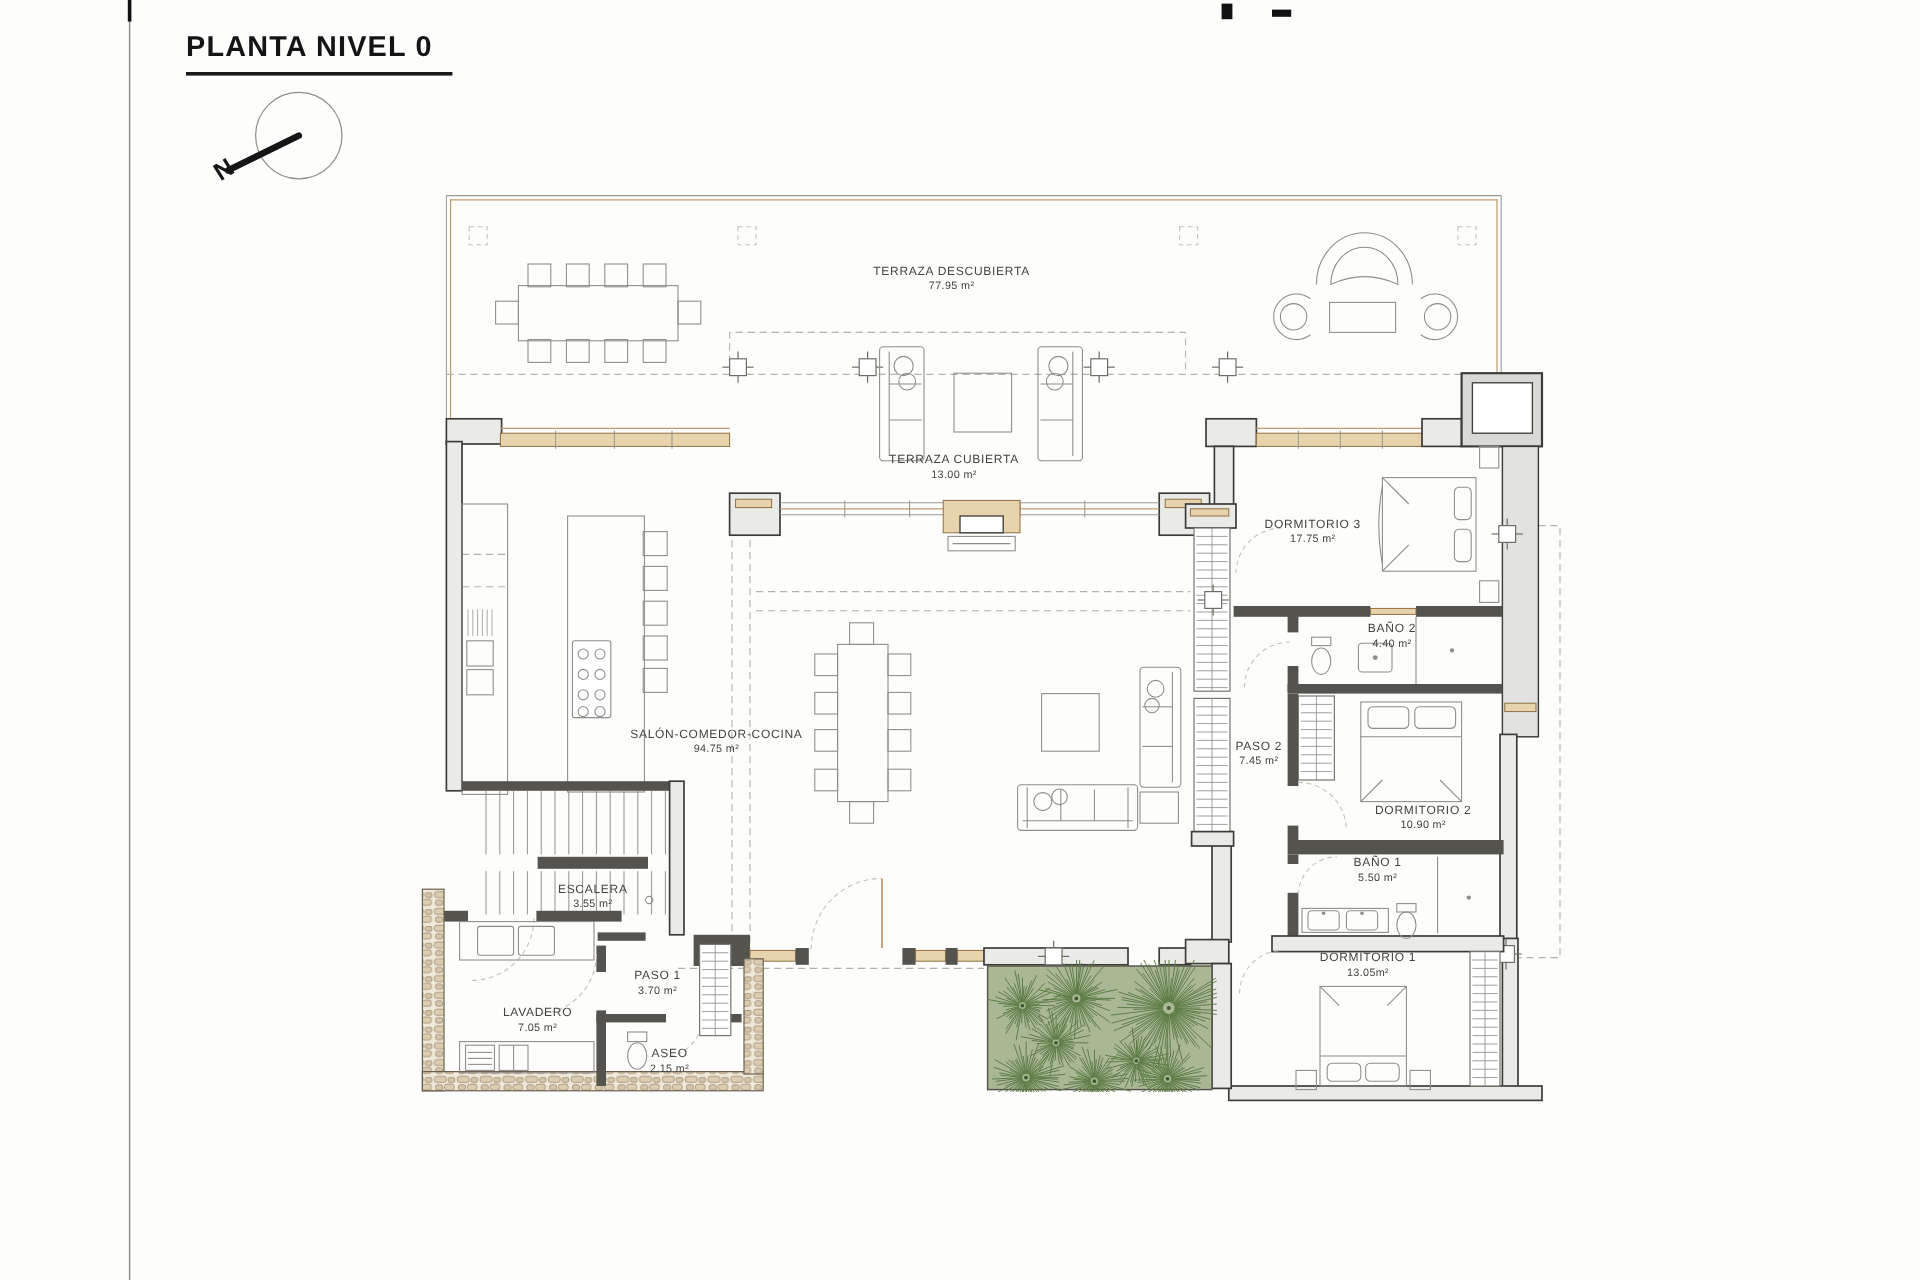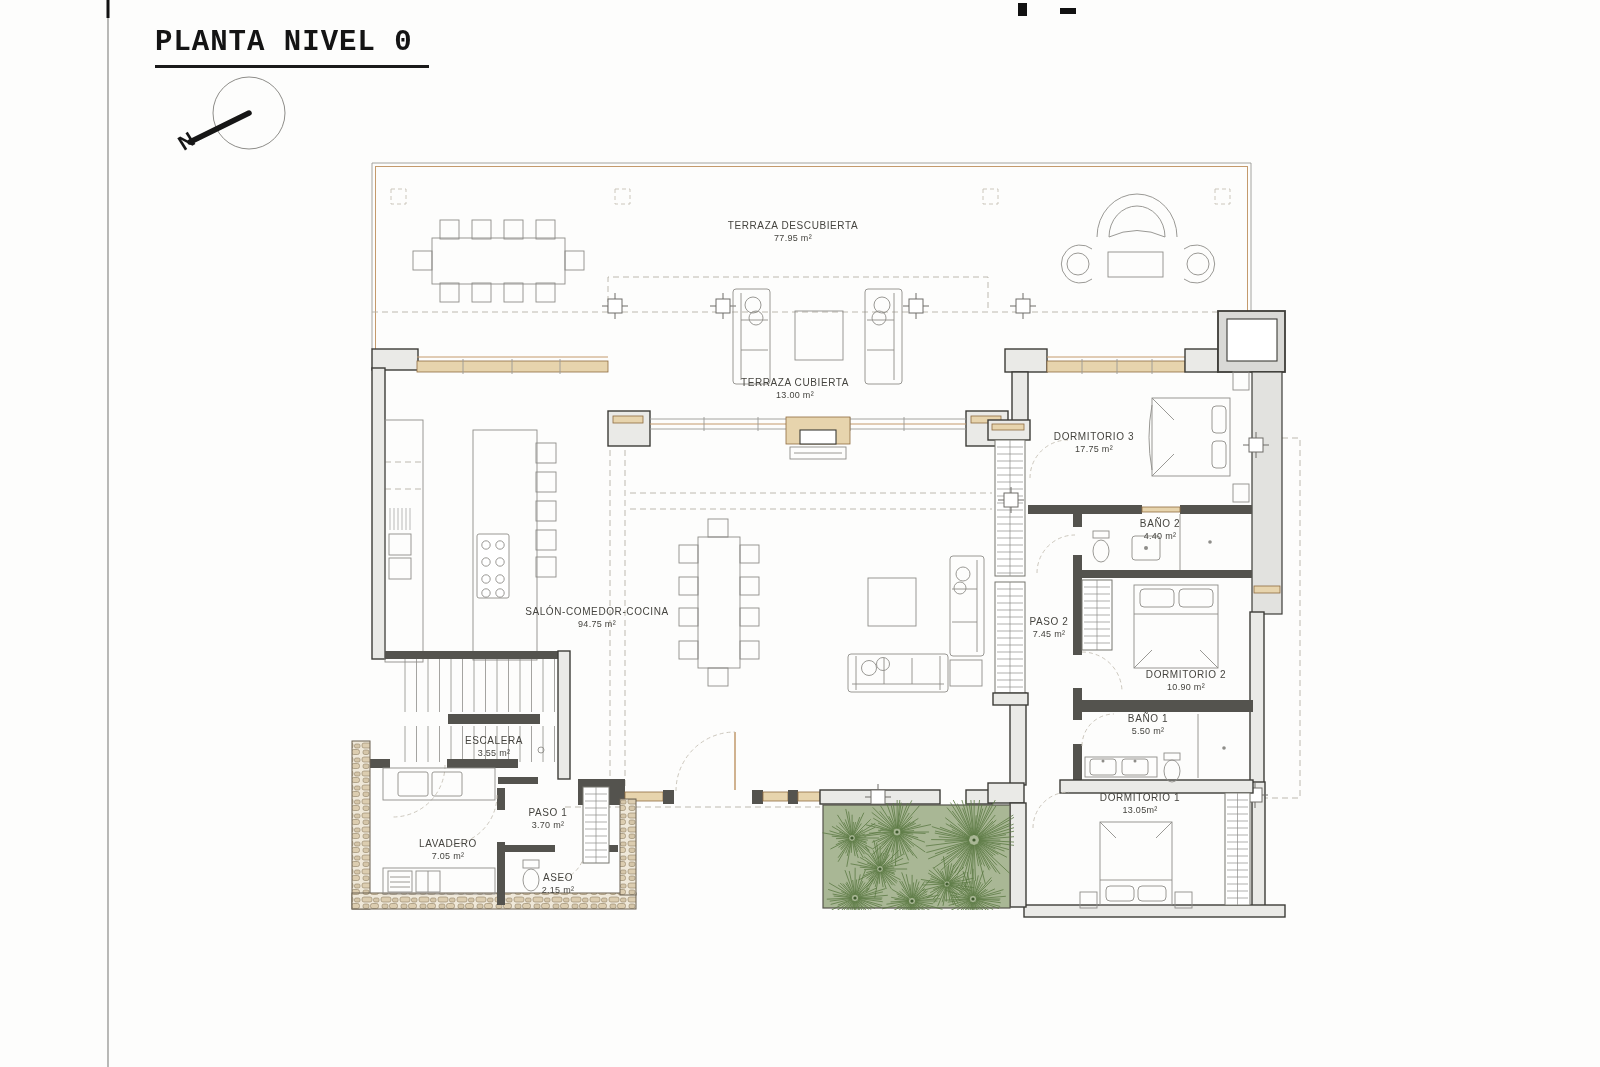--- a/index.html
+++ b/index.html
@@ -1,20 +1,20 @@
 <!DOCTYPE html>
 <html><head>
 <meta charset="utf-8">
 <style>
   html,body{margin:0;padding:0;background:#fdfdfc;}
   #page{position:relative;width:1600px;height:1067px;background:#fdfdfc;overflow:hidden;
         font-family:"Liberation Sans",sans-serif;}
-  #plan-title{position:absolute;left:155px;top:26px;font-size:29px;font-weight:bold;
+  #plan-title{position:absolute;left:155px;top:26px;font-size:24px;font-weight:bold;
         letter-spacing:1px;color:#141414;border-bottom:3px solid #1a1a1a;
-        padding:0 16px 6px 0;white-space:nowrap;font-family:Liberation Mono, monospace;}
+        padding:0 16px 6px 0;white-space:nowrap;}
   svg text{font-family:"Liberation Sans",sans-serif;}
   .rname{font-size:10px;fill:#45443f;letter-spacing:.6px;}
   .rarea{font-size:9px;fill:#45443f;letter-spacing:.3px;}
   .f{fill:none;stroke:#8e8d89;stroke-width:.9;}
   .fw{fill:#fff;stroke:#8e8d89;stroke-width:.9;}
   .wx{fill:#eaeae7;stroke:#3d3c38;stroke-width:1.4;}
   .wd{fill:#54534e;stroke:none;}
   .win{fill:#e7d4ad;stroke:#8f6b3f;stroke-width:.8;}
   .tan{stroke:#c49a6c;stroke-width:1;fill:none;}
   .thin{stroke:#9a9a96;stroke-width:.9;fill:none;}

